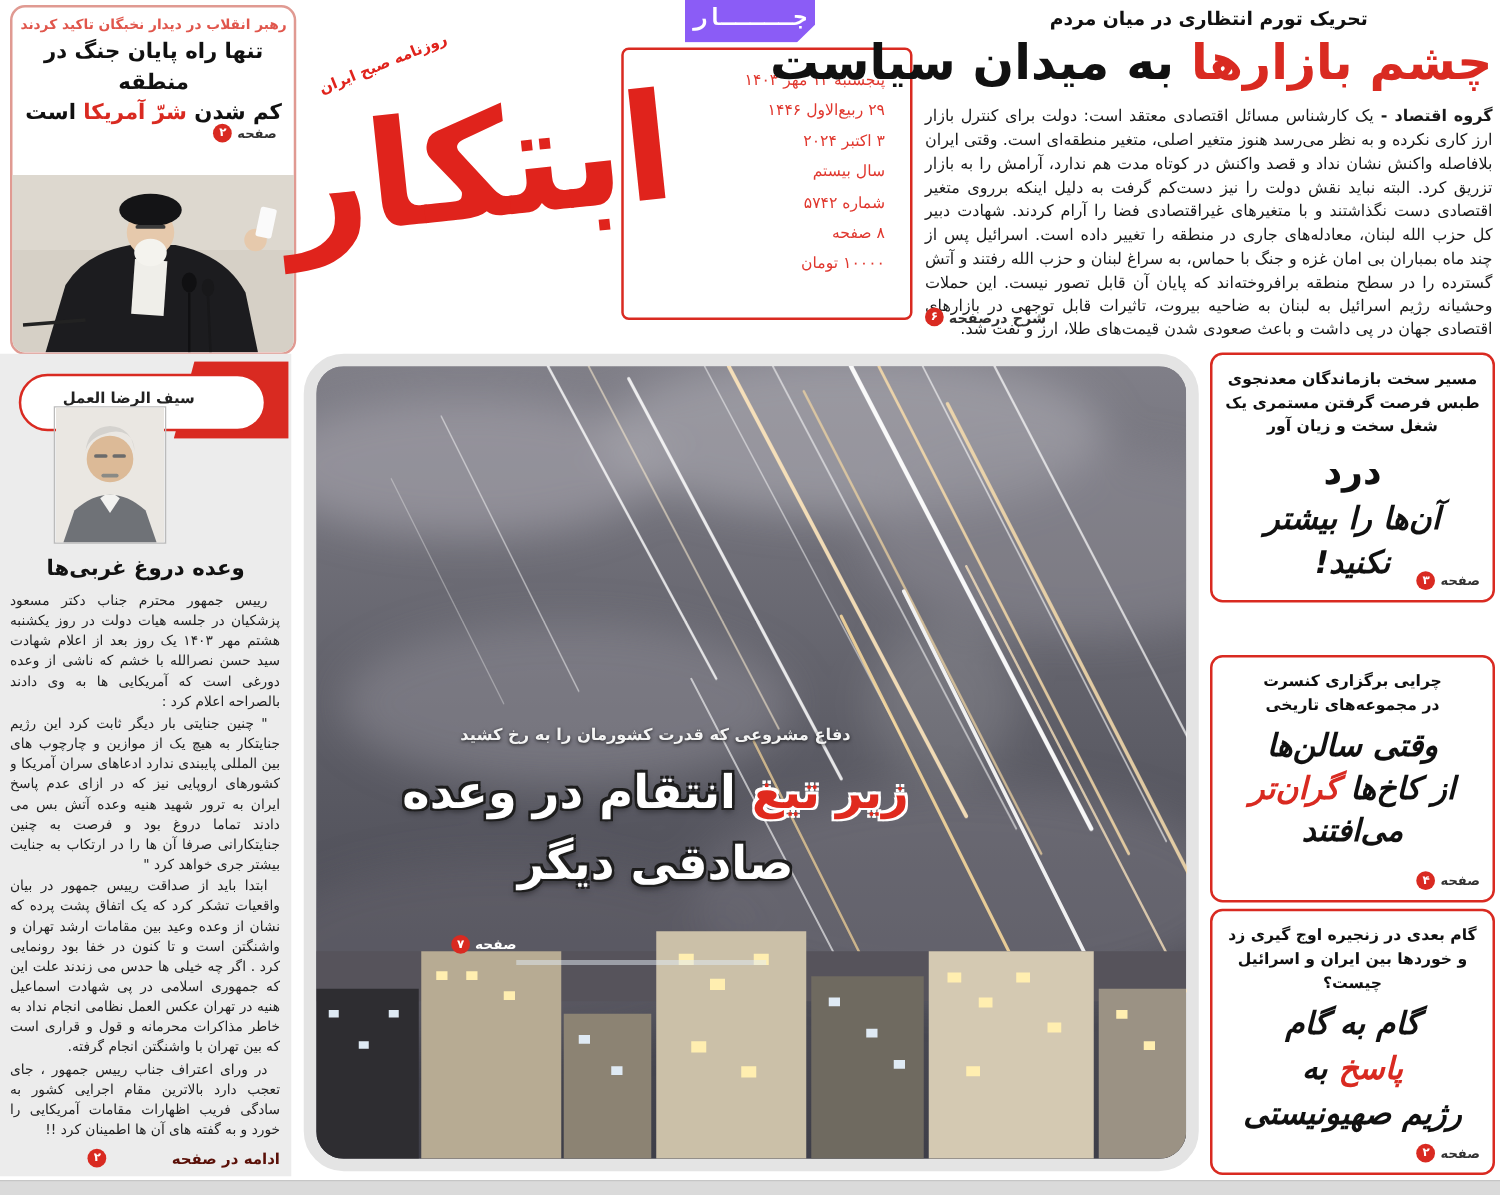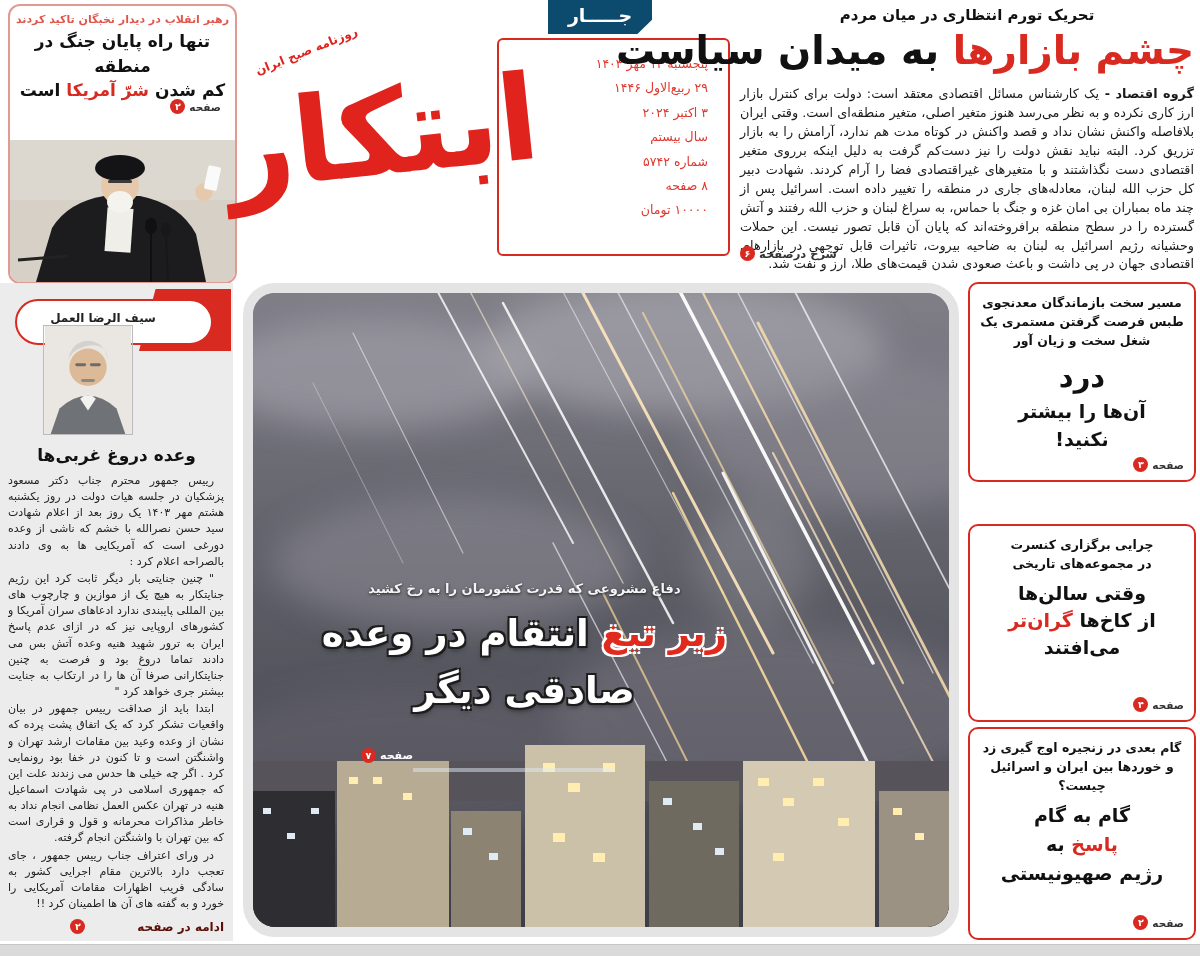--- a/index.html
+++ b/index.html
@@ -22,23 +22,23 @@
     background: #d92a21; color: #fff; font-size: 9.5px; font-weight: bold;
     text-align: center; line-height: 15px; }
   .leader-photo { position: absolute; left: 0; right: 0; bottom: 0; height: 142px; }
 
   
   .logo { left: 242px; top: 18px; width: 280px; height: 230px; display: flex;
     align-items: center; justify-content: center; color: #e0231c;
     font-size: 118px; font-weight: bold; transform: rotate(-6deg); }
   .tagline { left: 252px; top: 44px; color: #e0231c; font-size: 12px;
     font-weight: bold; transform: rotate(-22deg); white-space: nowrap; }
-  .ad-banner { left: 548px; top: 0; width: 104px; height: 34px; background: #0c4a6e;
+  .ad-banner { left: 548px; top: 0; width: 104px; height: 34px; background: #8b5cf6;
     color: #fff; font-weight: bold; font-size: 19px; text-align: center;
-    line-height: 30px; clip-path: polygon(0 0,100% 0,100% 58%,86% 100%,0 100%); }
+    line-height: 30px; clip-path: polygon(0 0,100% 0,100% 58%,86% 100%,0 100%); font-family: Liberation Mono, monospace; }
   .date-box { left: 497px; top: 38px; width: 233px; height: 218px;
     border: 2.5px solid #d92a21; border-radius: 6px; padding: 12px 20px 0 0; }
   .date-box div { color: #e0372e; font-size: 12.5px; line-height: 1.95; text-align: right; }
 
   
   .lead { left: 740px; top: 6px; width: 454px; }
   .lead-kicker { text-align: center; font-size: 15px; font-weight: bold; color: #111; }
   .lead-headline { margin-top: 4px; text-align: center; font-size: 39px;
     font-weight: bold; letter-spacing: -1px; color: #111; white-space: nowrap; }
   .lead-body { margin-top: 12px; font-size: 12.8px; line-height: 1.48;
@@ -84,21 +84,21 @@
   .photo-page { position: absolute; left: 108px; top: 455px; color: #fff;
     font-size: 11px; font-weight: bold; }
 
   
   .story-box { left: 968px; width: 228px; border: 2.5px solid #d92a21;
     border-radius: 10px; background: #fff; padding: 10px 8px 8px; }
   .sb-kicker { text-align: center; font-size: 12.5px; font-weight: bold;
     line-height: 1.5; color: #111; }
   .sb-line { text-align: center; font-weight: bold; color: #111; letter-spacing: -0.5px; }
   .sb-big { font-size: 29px; }
-  .sb-med { font-size: 19px; }
+  .sb-med { font-size: 25px; font-style: italic; }
   .sb-page { position: absolute; right: 10px; bottom: 8px; }
 
   .bottom-bar { left: 0; top: 944px; width: 1200px; height: 12px;
     background: #dadada; border-top: 1px solid #c6c6c6; }
 </style>
 </head>
 <body>
 
 <div class="page">
 

